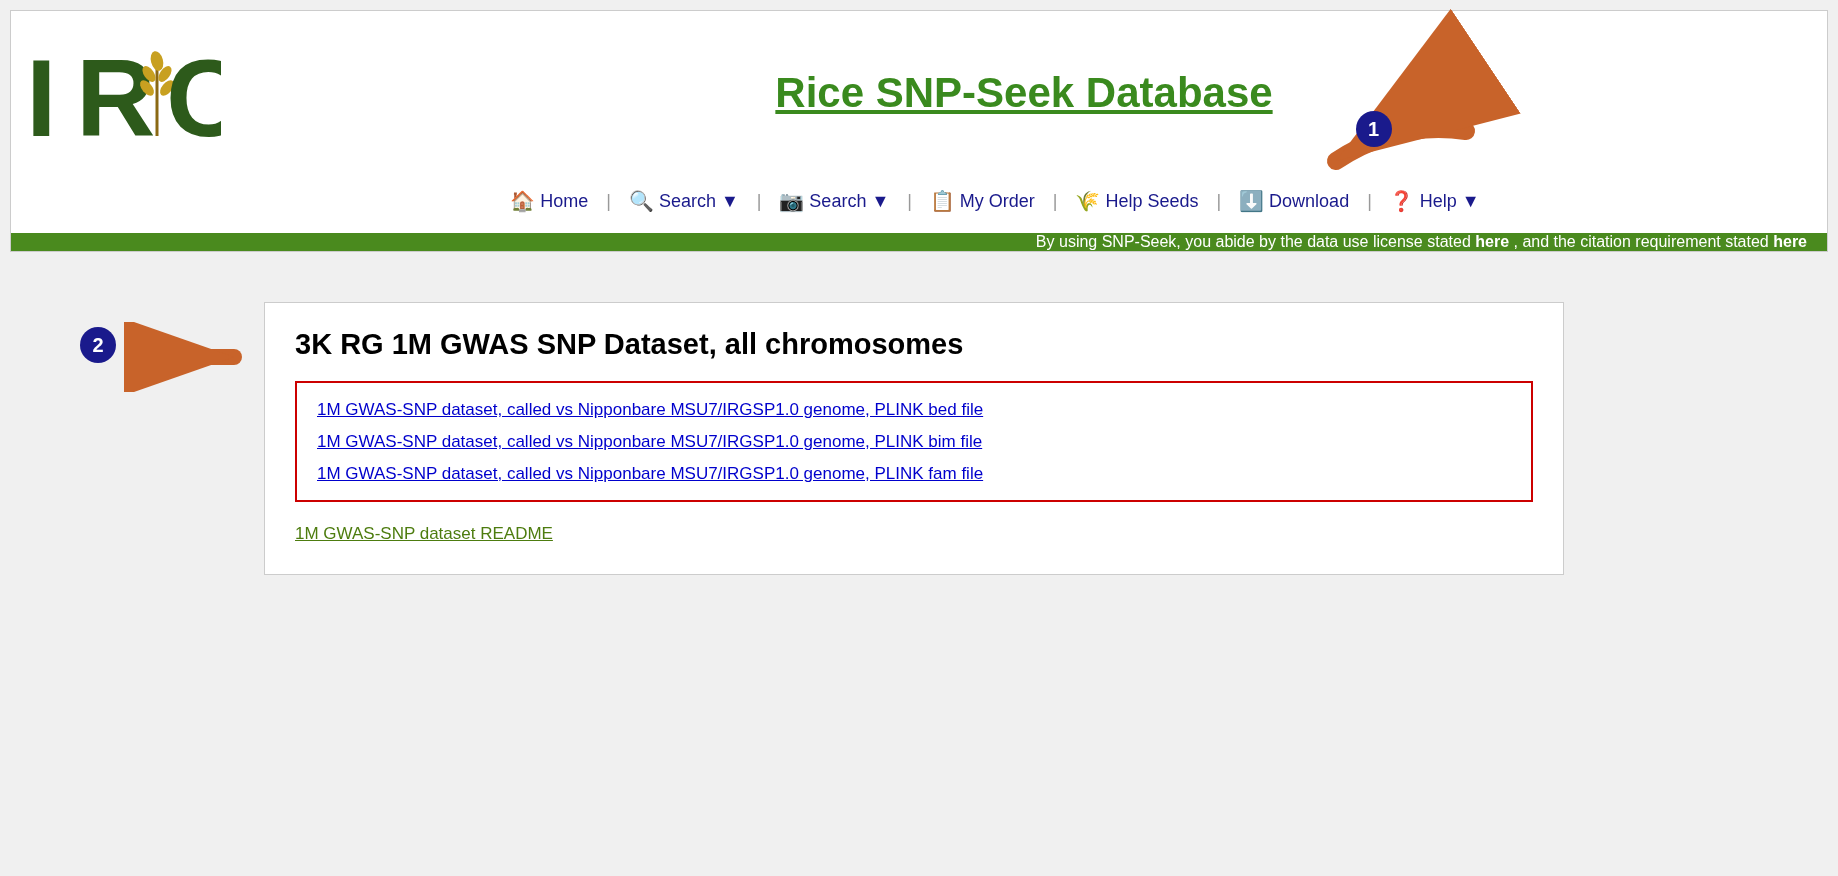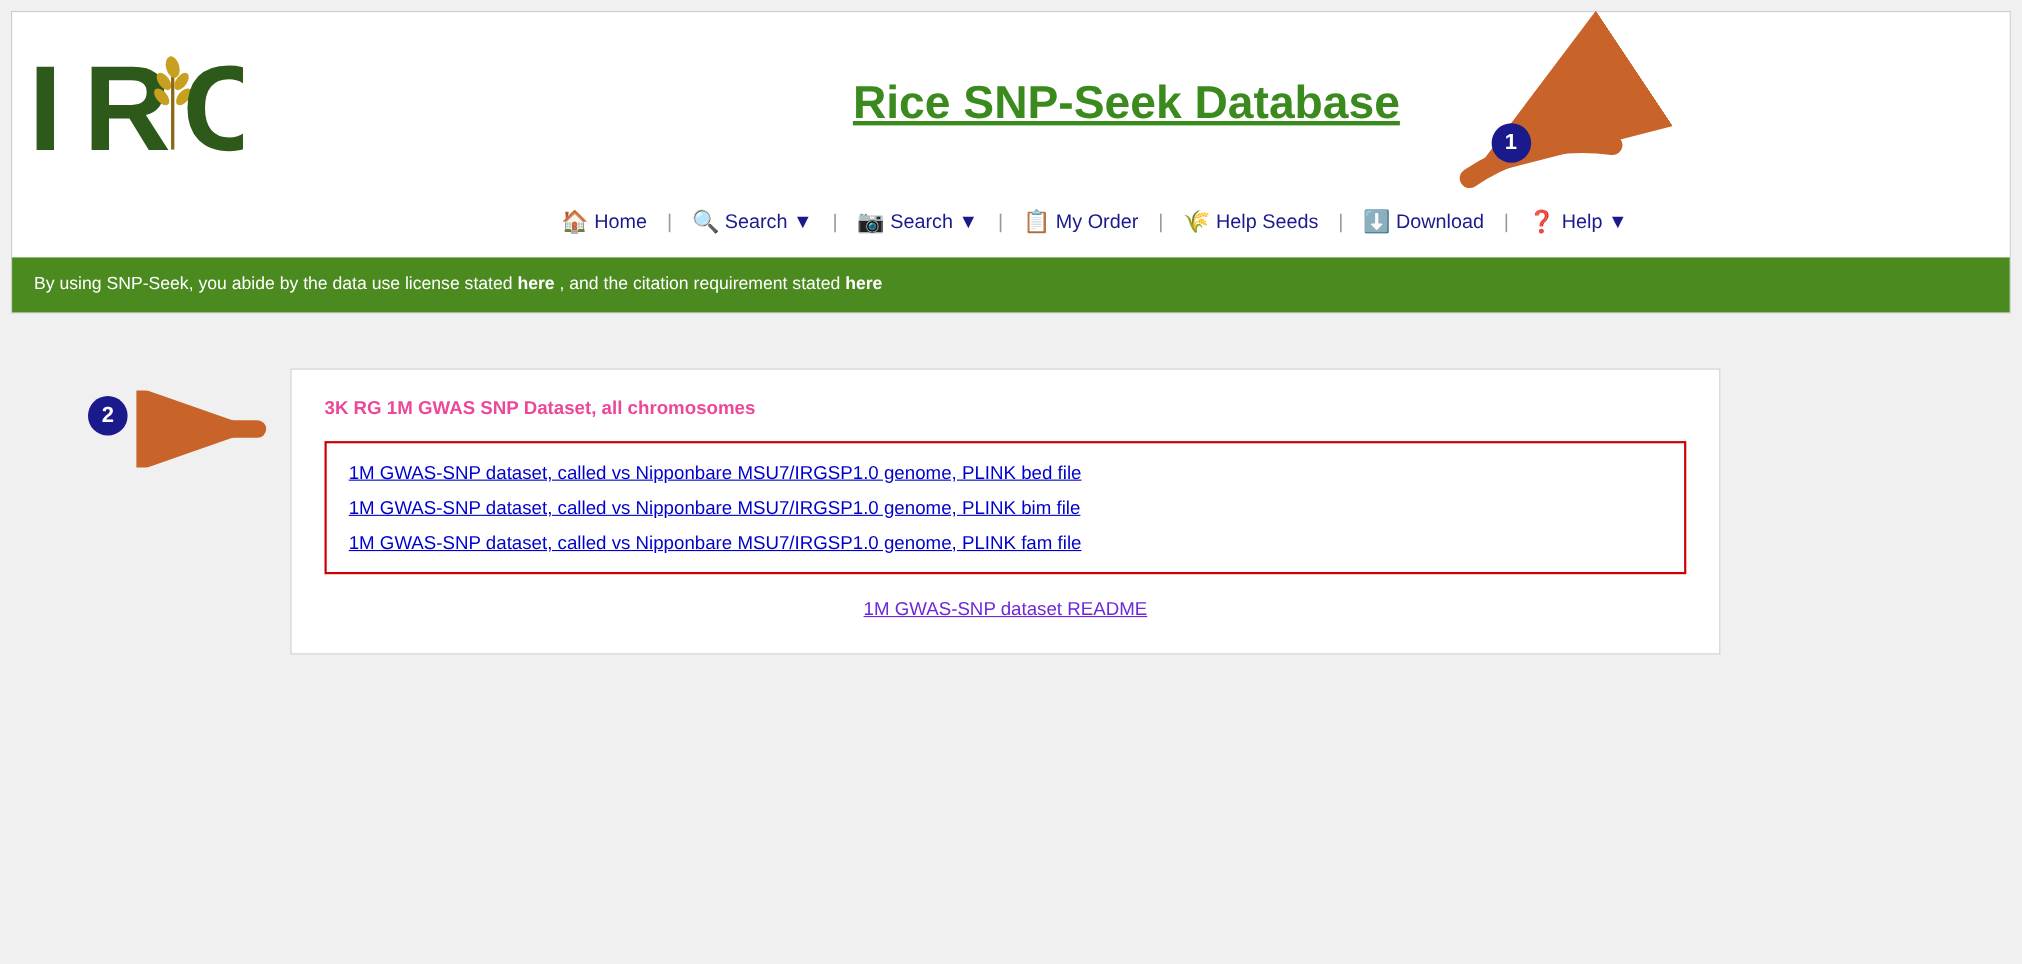--- a/index.html
+++ b/index.html
@@ -65,22 +65,22 @@
       font-size: 20px;
     }
     .nav-separator {
       color: #999;
       font-size: 18px;
       margin: 0 2px;
     }
     .green-banner {
       background: #4a8a1e;
       color: #fff;
-      text-align: left;
-      padding: 16px 20px;
+      text-align: right;
+      padding: 0 20px;
       font-size: 16px;
     }
     .green-banner a, .green-banner .link-text {
       font-weight: bold;
       color: #fff;
     }
 
     
     .content-wrapper {
       display: flex;
@@ -95,23 +95,23 @@
       margin-right: 10px;
     }
     .content-box {
       border: 1px solid #ccc;
       background: #fff;
       padding: 25px 30px 30px 30px;
       flex: 1;
       max-width: 1300px;
     }
     .dataset-title {
-      font-size: 17px;
-      font-weight: bold;
-      color: #ec4899;
+      font-size: 29px;
+      font-weight: bold;
+      color: #000000;
       margin-bottom: 20px;
     }
     .links-box {
       border: 2px solid #cc0000;
       padding: 15px 20px;
       margin-bottom: 22px;
     }
     .dataset-link {
       display: block;
       color: #0000cc;
@@ -119,26 +119,25 @@
       text-decoration: underline;
       cursor: pointer;
       margin-bottom: 8px;
       line-height: 1.4;
     }
     .dataset-link:last-child {
       margin-bottom: 0;
     }
     .dataset-link-plain {
       display: block;
-      color: #6d28d9;
+      color: #4d7c0f;
       font-size: 17px;
       text-decoration: underline;
       cursor: pointer;
       margin-top: 10px;
-      text-align: center;
     }
 
     
     .num-circle {
       width: 36px;
       height: 36px;
       background: #1a1a8c;
       color: #fff;
       border-radius: 50%;
       display: flex;

